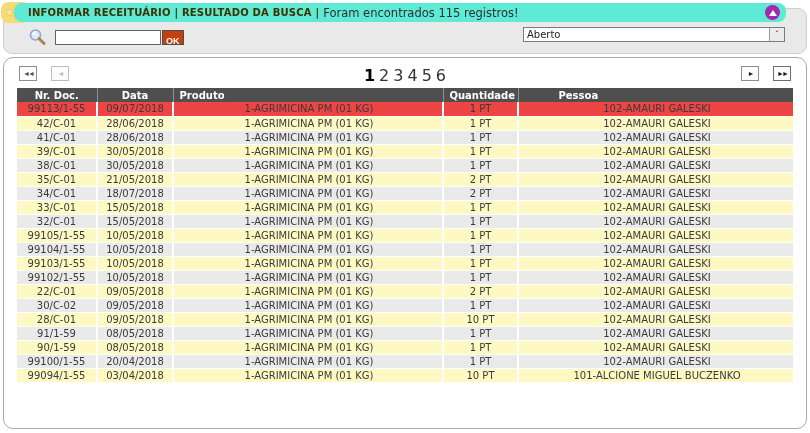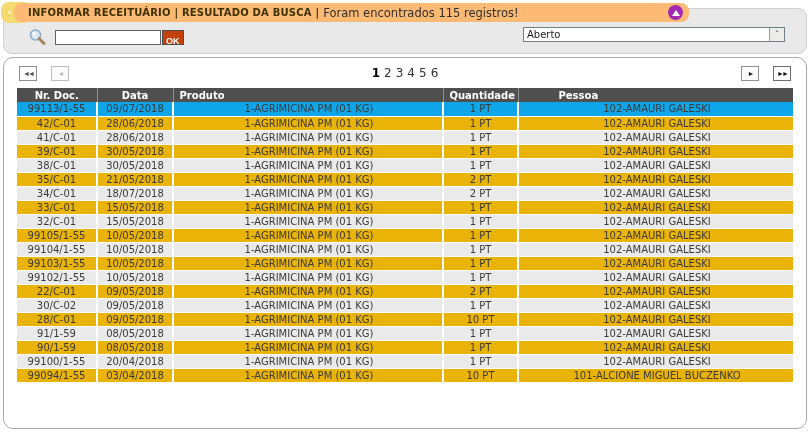--- a/index.html
+++ b/index.html
@@ -9,22 +9,22 @@
 
   
   .top-panel { position: absolute; left: 3px; top: 8px; width: 804px; height: 46px;
                background: #e9e9e9; border: 1px solid #cfcfcf; border-radius: 9px; }
 
   
   .title-tag { position: absolute; left: 1px; top: 2px; width: 30px; height: 21px;
                background: #f6da74; border-radius: 8px; z-index: 2; }
   .title-tag .hole { position: absolute; left: 5px; top: 7px; width: 7px; height: 7px;
                border-radius: 50%; background: #fbe9a8; border: 1px solid #e9c93f; }
-  .title-bar { position: absolute; left: 14px; top: 3px; width: 675px; height: 19px;
-               background: #fdba74; border-radius: 8px; z-index: 3;
+  .title-bar { position: absolute; left: 14px; top: 3px; width: 772px; height: 19px;
+               background: #5eead4; border-radius: 8px; z-index: 3;
                display: flex; align-items: center; padding: 0 6px 0 14px; }
   .title-strong { font-size: 10px; font-weight: bold; color: #3d3200; letter-spacing: .2px; white-space: pre; }
   .title-normal { font-size: 11.5px; color: #2e2e2e; margin-left: 4px; white-space: pre; }
   .collapse-btn { margin-left: auto; width: 15px; height: 15px; border-radius: 50%;
                background: #a428b0; border: none; cursor: pointer;
                display: flex; align-items: center; justify-content: center; }
   .collapse-btn .tri { width: 0; height: 0; border-left: 4px solid transparent;
                border-right: 4px solid transparent; border-bottom: 6px solid #ffffff; }
 
   
@@ -54,40 +54,40 @@
   
   .pager { position: relative; height: 24px; }
   .pg-btn { position: absolute; top: 2px; width: 18px; height: 15px; background: #fbfbfb;
         border: 1px solid #8f8f8f; font-size: 7px; line-height: 12px; text-align: center;
         color: #4a4a4a; cursor: pointer; padding: 0; letter-spacing: -2px; }
   .pg-first { left: 2px; }
   .pg-prev  { left: 34px; color: #b9b9b9; border-color: #bdbdbd; }
   .pg-next  { right: 34px; color: #1c1c1c; }
   .pg-last  { right: 2px; color: #111; border-color: #6e6e6e; }
   .pg-pages { position: absolute; left: 0; right: 0; top: 2px; text-align: center;
-        font-size: 12px; color: #333; }
+        font-size: 16px; color: #333; }
   .pg-pages span { margin: 0 2px; cursor: pointer; }
   .pg-pages span.current { font-weight: bold; color: #000; }
 
   
   table.grid { width: 100%; border-collapse: collapse; table-layout: fixed; }
   .grid col.c1 { width: 80px; } .grid col.c2 { width: 76px; } .grid col.c3 { width: 270px; }
   .grid col.c4 { width: 75px; }
   .grid thead th { background: #4f4f4f; color: #ffffff; font-size: 10px; font-weight: bold;
         height: 14px; padding: 0 6px; border-right: 1px solid #8f8f8f; text-align: center; }
   .grid thead th.left { text-align: left; margin-left: 14px; }
   .grid thead th:last-child { border-right: none; padding-left: 40px; }
   .grid tbody td { font-size: 10px; color: #3a3a3a; height: 14px; padding: 0 6px;
         border-right: 2px solid #ffffff; border-bottom: 1px solid #ffffff;
         white-space: nowrap; overflow: hidden; text-align: center; }
   .grid tbody td.left { text-align: center; padding-left: 8px; }
   .grid tbody td:last-child { border-right: none; }
   .grid tbody tr { cursor: pointer; }
-  .grid tbody tr.hl td   { background: #0ea5e9; }
-  .grid tbody tr.even td { background: #eab308; }
+  .grid tbody tr.hl td   { background: #ef4444; }
+  .grid tbody tr.even td { background: #fef9c3; }
   .grid tbody tr.odd td  { background: #eaeaea; }
 </style>
 </head>
 <body>
 
 <div class="page">
 
   <div class="top-panel"></div>
 
   <div class="title-tag">

